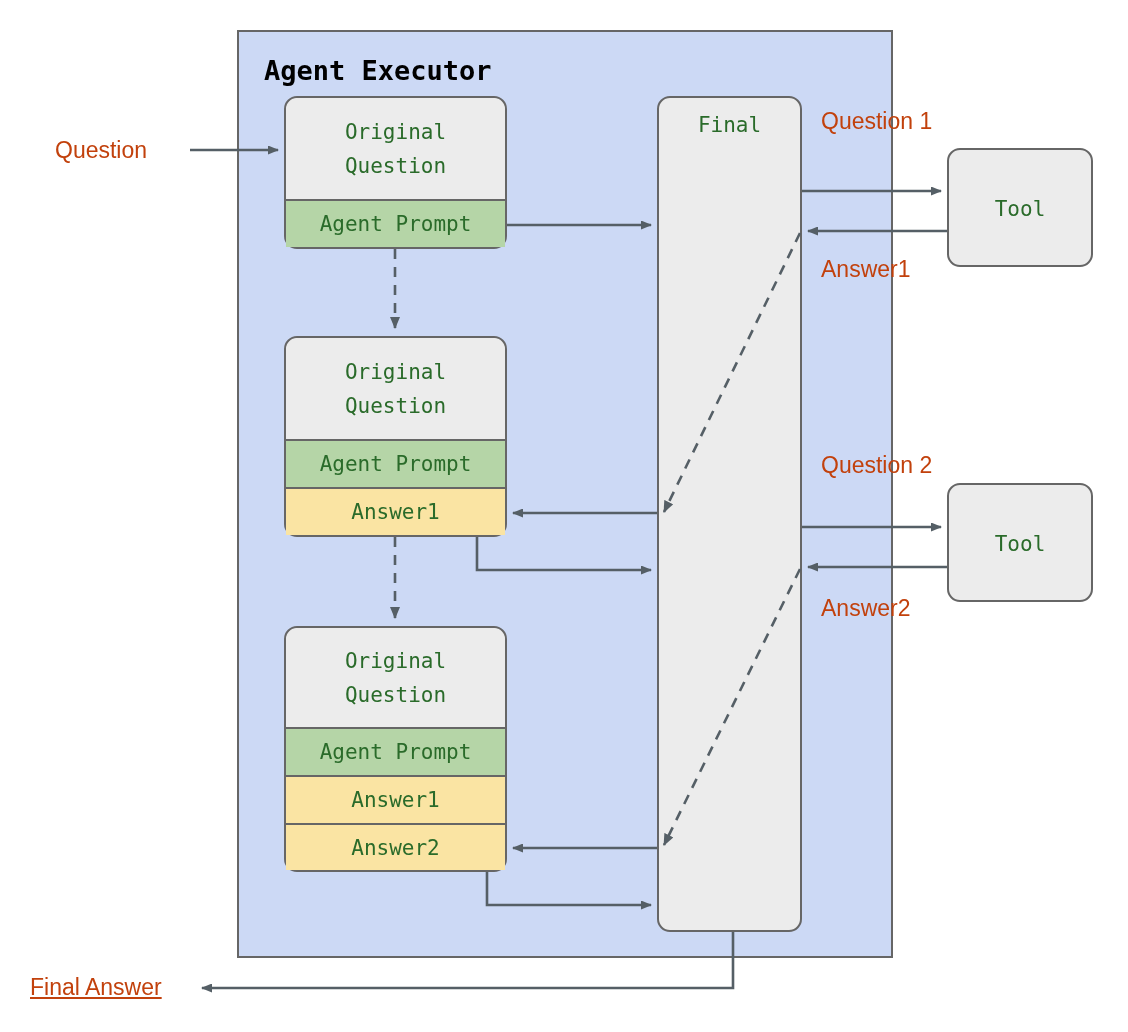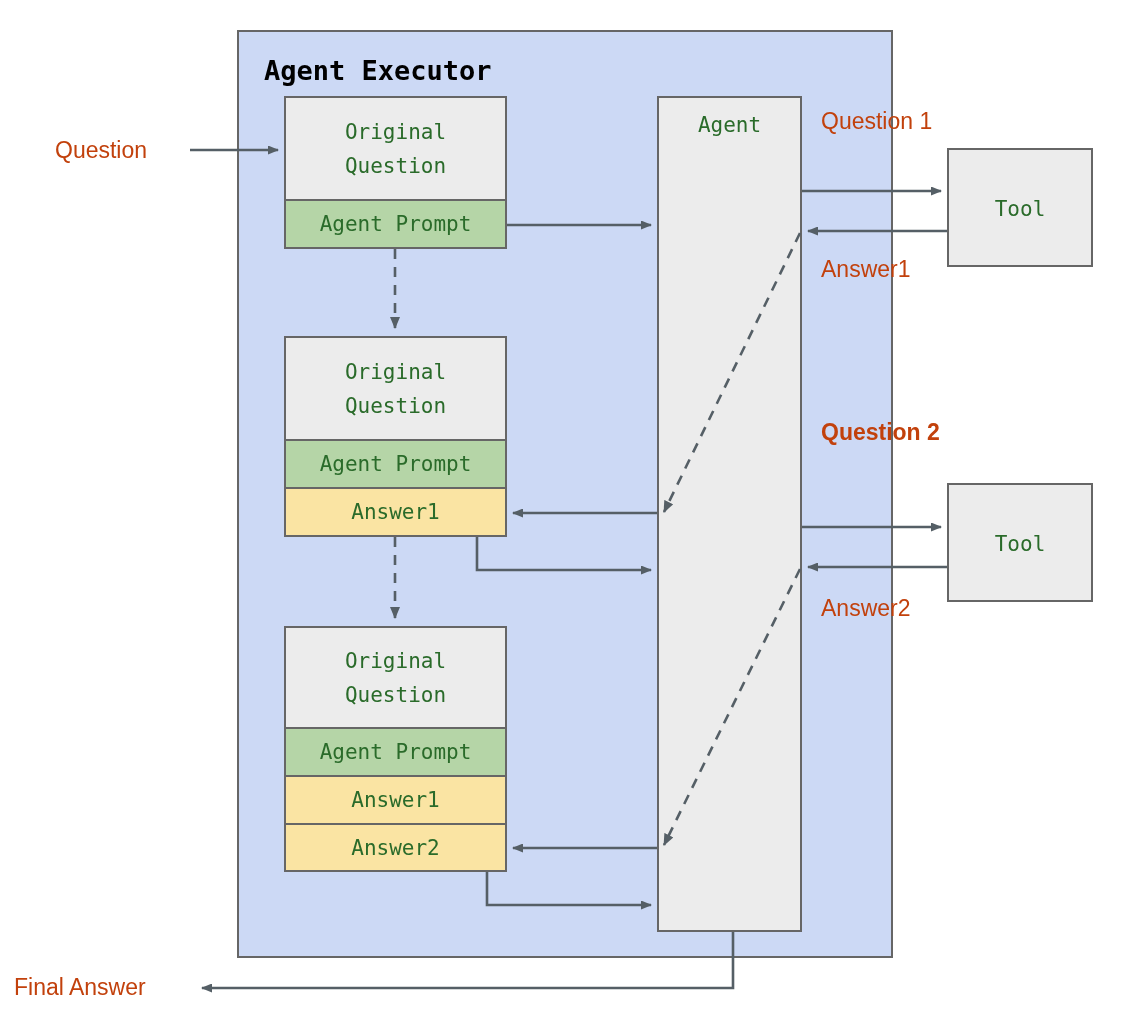--- a/index.html
+++ b/index.html
@@ -4,21 +4,21 @@
 <title>Agent Executor Diagram</title>
 <style>
   html,body{margin:0;padding:0;background:#ffffff;}
   body{width:1128px;height:1032px;position:relative;overflow:hidden;
        font-family:"Liberation Sans",sans-serif;}
   #stage{position:absolute;left:0;top:0;width:1128px;height:1032px;}
 
   
   .box{position:absolute;box-sizing:border-box;border:2px solid #666666;}
   .executor{background:#ccd9f5;}
-  .grey{background:#ececec;}
+  .grey{background:#ececec;border-radius:13px;}
   .green{background:#b5d5a7;}
   .amber{background:#fae4a3;}
 
   .mono{font-family:"DejaVu Sans Mono","Liberation Mono",monospace;
         color:#2a6b2a;font-size:21px;letter-spacing:0px;}
   .celltext{position:absolute;left:0;right:0;text-align:center;}
 
   .cell{position:absolute;left:0;right:0;box-sizing:border-box;
         display:flex;align-items:center;justify-content:center;}
   .cell.sep{border-top:2px solid #666666;}
@@ -82,40 +82,40 @@
     </div>
     <div class="cell sep amber" style="top:147px;height:48px;">
       <span class="mono">Answer1</span>
     </div>
     <div class="cell sep amber" style="top:195px;height:47px;">
       <span class="mono">Answer2</span>
     </div>
   </div>
 
   <div class="box grey" style="left:657px;top:96px;width:145px;height:836px;">
-    <span class="mono celltext" style="top:15px;">Agent</span>
+    <span class="mono celltext" style="top:15px;">Final</span>
   </div>
 
   <div class="box grey" style="left:947px;top:148px;width:146px;height:119px;">
     <span class="mono celltext" style="top:47px;">Tool</span>
   </div>
 
   <div class="box grey" style="left:947px;top:483px;width:146px;height:119px;">
     <span class="mono celltext" style="top:47px;">Tool</span>
   </div>
 
   <div class="edgelabel" style="left:55px;top:137px;">Question</div>
 
-  <div class="edgelabel" style="left:14px;top:974px;">Final Answer</div>
+  <div class="edgelabel" style="left:30px;top:974px;text-decoration:underline;">Final Answer</div>
 
   <div class="edgelabel" style="left:821px;top:108px;">Question 1</div>
 
   <div class="edgelabel" style="left:821px;top:256px;">Answer1</div>
 
-  <div class="edgelabel" style="left:821px;top:419px;font-weight:bold;">Question 2</div>
+  <div class="edgelabel" style="left:821px;top:452px;">Question 2</div>
 
   <div class="edgelabel" style="left:821px;top:595px;">Answer2</div>
 
   <svg class="wires" viewBox="0 0 1128 1032">
     <defs>
       <marker id="ah" markerWidth="11" markerHeight="9" refX="10" refY="4.5" orient="auto" markerUnits="userSpaceOnUse">
         <path d="M0,0 L11,4.5 L0,9 z" fill="#555f66"></path>
       </marker>
       <marker id="ahd" markerWidth="12" markerHeight="10" refX="11" refY="5" orient="auto" markerUnits="userSpaceOnUse">
         <path d="M0,0 L12,5 L0,10 z" fill="#555f66"></path>

